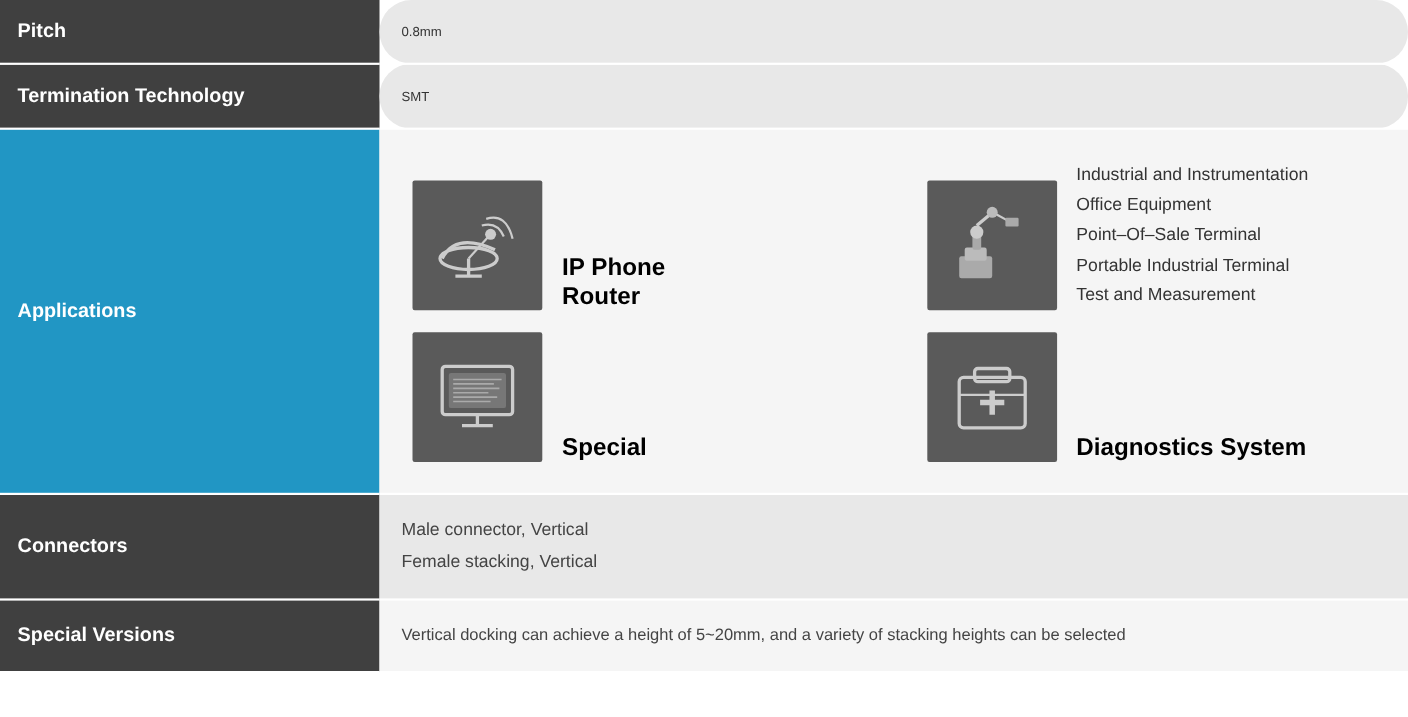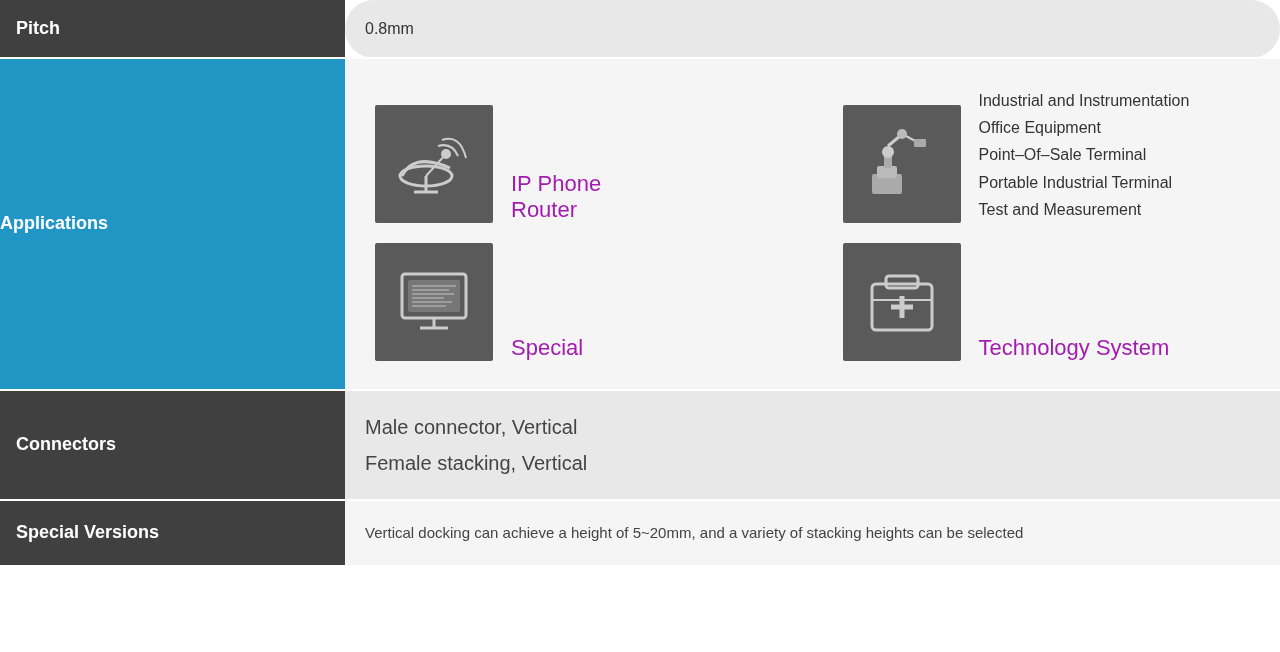--- a/index.html
+++ b/index.html
@@ -25,21 +25,21 @@
       font-weight: bold;
       font-size: 18px;
       padding: 18px 16px;
       width: 345px;
       vertical-align: middle;
     }
 
     .value-cell {
       background: #e8e8e8;
       color: #333;
-      font-size: 16px;
+      font-size: 12px;
       padding: 18px 20px;
       vertical-align: middle;
       border-radius: 29px;
     }
 
     .applications-cell {
       background: #f5f5f5;
       padding: 28px 30px;
       vertical-align: top;
     }
@@ -69,68 +69,72 @@
     }
 
     .app-icon svg {
       width: 80px;
       height: 80px;
       fill: #ccc;
     }
 
     .app-label {
       font-size: 22px;
-      color: #a21caf;
-      font-weight: normal;
+      color: #000000;
+      font-weight: bold;
     }
 
     .app-label-multi {
       font-size: 16px;
       color: #333;
       line-height: 1.7;
     }
 
     .connectors-value {
       background: #e8e8e8;
       padding: 18px 20px;
       line-height: 1.8;
-      font-size: 20px;
+      font-size: 16px;
       color: #444;
     }
 
     .special-cell {
       background: #f5f5f5;
       padding: 20px 20px;
       font-size: 15px;
       color: #444;
       line-height: 1.6;
     }
 
     .applications-label-cell {
       background: #2196c4;
       color: #fff;
       font-weight: bold;
       font-size: 18px;
-      padding: 18px 0;
+      padding: 18px 16px;
       width: 345px;
       vertical-align: middle;
     }
   </style>
 </head>
 <body>
 
 <table class="spec-table">
 
   <tbody>
       <tr>
     <td class="label-cell">Pitch</td>
     <td class="value-cell">0.8mm</td>
   </tr>
 
 
+  <tr>
+    <td class="label-cell">Termination Technology</td>
+    <td class="value-cell">SMT</td>
+  </tr>
 
   <tr>
     <td class="applications-label-cell">Applications</td>
     <td class="applications-cell">
       <div class="apps-grid">
 
         <div class="app-item">
           <div class="app-icon">
             <svg viewBox="0 0 80 80" xmlns="http://www.w3.org/2000/svg">
 
@@ -197,21 +201,21 @@
 
               <rect x="10" y="22" width="60" height="46" rx="4" fill="none" stroke="#ccc" stroke-width="3"></rect>
               <rect x="24" y="14" width="32" height="12" rx="3" fill="none" stroke="#ccc" stroke-width="3"></rect>
 
               <line x1="40" y1="34" x2="40" y2="56" stroke="#ccc" stroke-width="5"></line>
               <line x1="29" y1="45" x2="51" y2="45" stroke="#ccc" stroke-width="5"></line>
 
               <line x1="10" y1="38" x2="70" y2="38" stroke="#ccc" stroke-width="2"></line>
             </svg>
           </div>
-          <div class="app-label">Technology System</div>
+          <div class="app-label">Diagnostics System</div>
         </div>
       </div>
     </td>
   </tr>
 
   <tr>
     <td class="label-cell">Connectors</td>
     <td class="connectors-value">
       <span>Male connector, Vertical</span><br>
       <span>Female stacking, Vertical</span>

